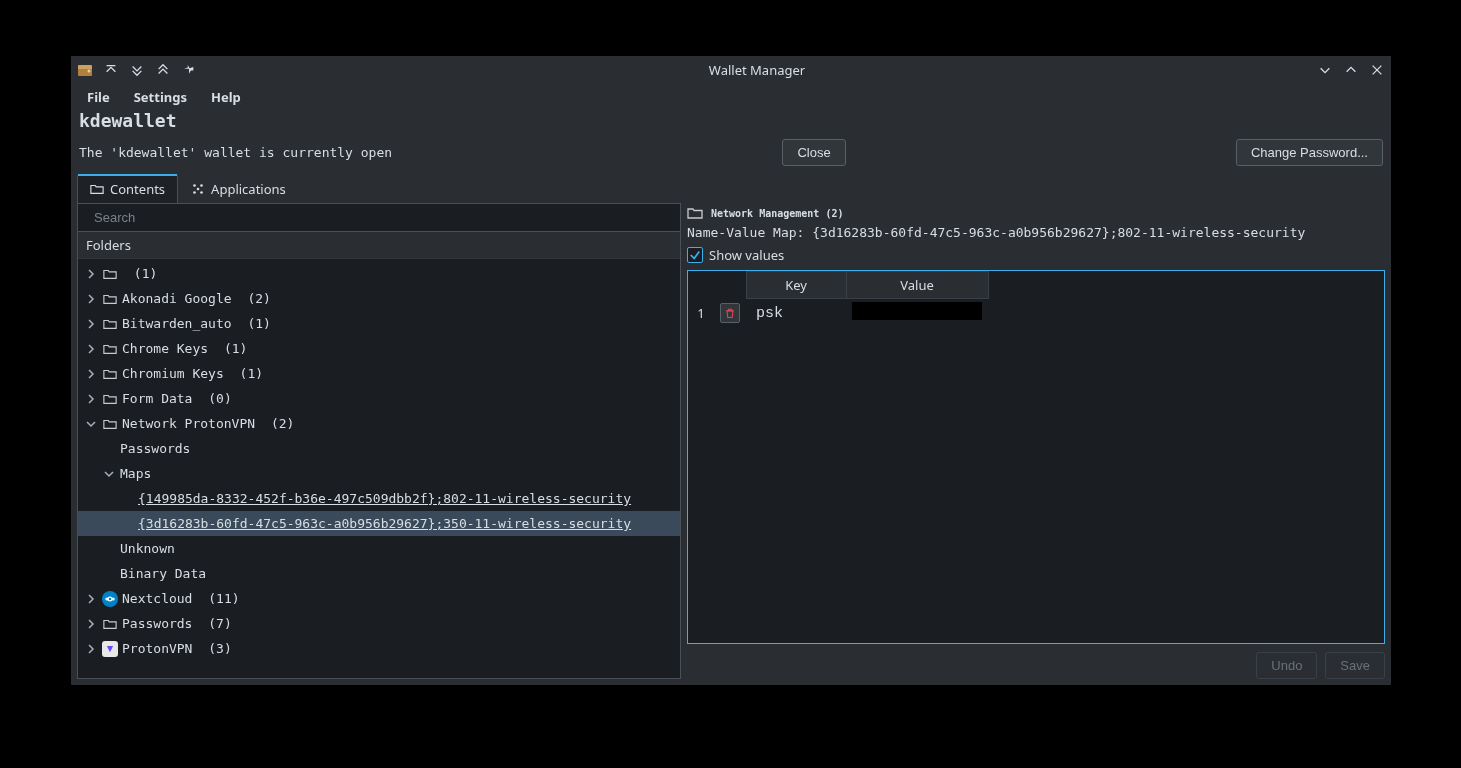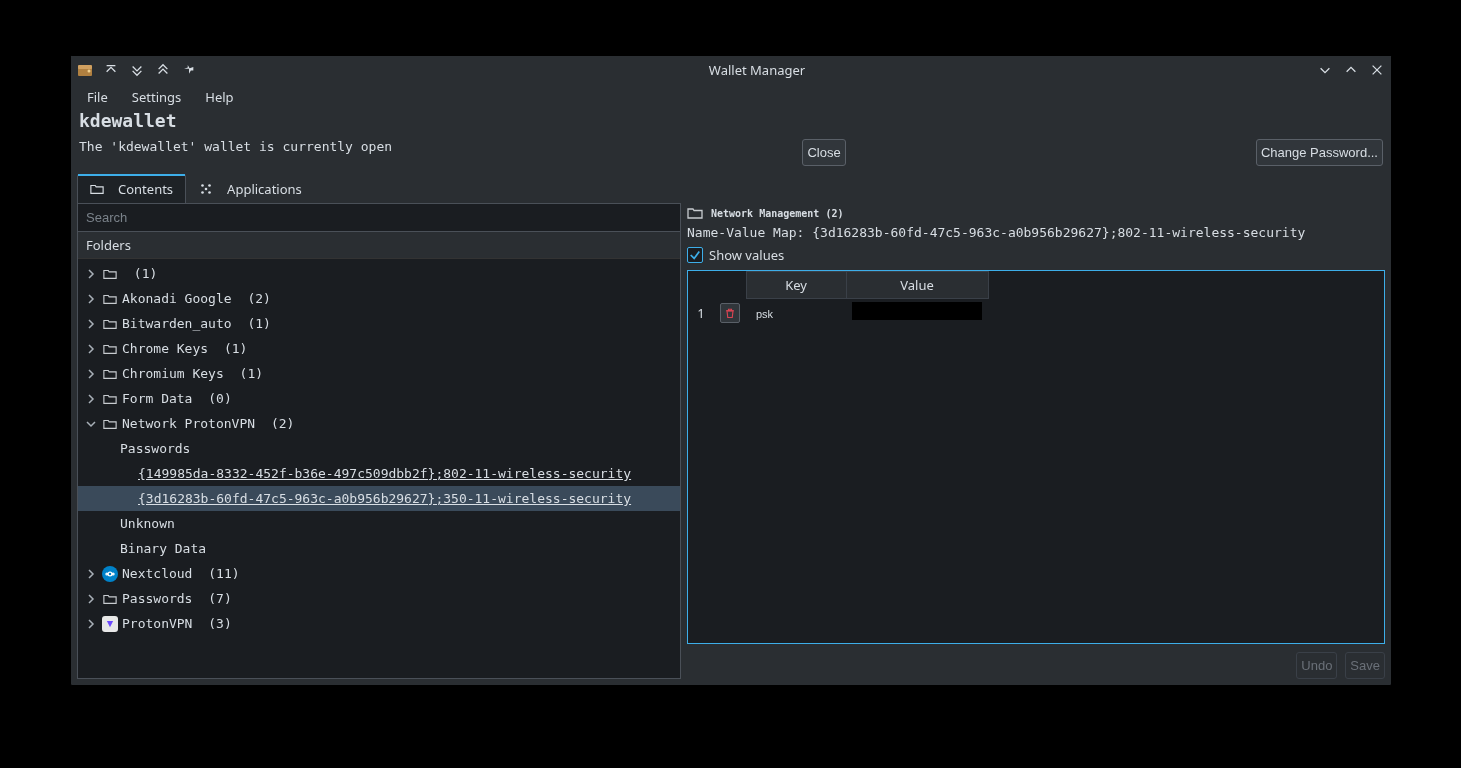--- a/index.html
+++ b/index.html
@@ -26,46 +26,46 @@
   }
   
   .titlebar { height:28px; background:var(--titlebar); display:flex; align-items:center; padding:0 6px; gap:6px; }
   .titlebar .left-icons { display:flex; gap:10px; align-items:center;}
   .titlebar .title { flex:1; text-align:center; font-size:13px; color:var(--text);}
   .titlebar .right-icons { display:flex; gap:10px; align-items:center;}
   .tb-icon { width:16px; height:16px; display:flex; align-items:center; justify-content:center; color:var(--text);}
   .app-icon { width:16px; height:16px; }
   
   .menubar { height:26px; display:flex; align-items:center; padding:0 6px; gap:4px;}
-  .menubar .menu-item { padding:3px 10px; color:var(--text); border-radius:3px;}
+  .menubar .menu-item { padding:3px 10px; color:var(--text); border-radius:3px;font-weight:bold;}
   
   .wallet-name { padding:0 8px 4px 8px; font-family: "DejaVu Sans Mono","Consolas",monospace; font-size:18px; font-weight:bold;}
   
-  .status-row { display:flex; align-items:flex-start; padding:4px 8px; }
+  .status-row { display:flex; align-items:center; padding:4px 8px; }
   .status-text { flex:0 0 auto;  font-family: "DejaVu Sans Mono","Consolas",monospace; font-size:13px;}
   .btn {
     background:var(--button-bg); border:1px solid var(--button-border);
-    color:var(--text); padding:5px 4px; border-radius:3px; font-size:13px;
+    color:var(--text); padding:5px 14px; border-radius:3px; font-size:13px;
   }
   .btn:disabled, .btn.disabled { color:#6a7078; background:#2a2e32; border-color:#3a4048;}
   
   .tabstrip { display:flex; align-items:flex-end; padding:0 6px; margin-top:4px;}
-  .tab { display:flex; align-items:center; gap:14px; padding:5px 12px; border:1px solid transparent; border-bottom:none; border-radius:3px 3px 0 0; color:var(--text); position:relative;}
+  .tab { display:flex; align-items:center; gap:6px; padding:5px 12px; border:1px solid transparent; border-bottom:none; border-radius:3px 3px 0 0; color:var(--text); position:relative;}
   .tab.active { background:var(--tab-active); border-color:var(--border);}
   .tab.active::before { content:""; position:absolute; top:-1px; left:0; right:0; height:2px; background:var(--accent);}
   .tab-icon { width:14px; height:14px; }
   
   .main-area { flex:1; display:flex; gap:6px; padding:0 6px 6px 6px; min-height:0;}
   .left-pane { flex:0 0 604px; display:flex; flex-direction:column; border:1px solid var(--border); background:var(--dark-panel);}
   .right-pane { flex:1; display:flex; flex-direction:column; }
   
   .search-wrap { padding:0; }
   .search-input {
     width:100%; background:var(--dark-panel); border:none; border-bottom:1px solid var(--border);
-    color:var(--text); padding:6px 8px; font-size:13px; outline:none;
+    color:var(--text); padding:6px 16px; font-size:13px; outline:none;
   }
   .search-input::placeholder { color:#7a828a; }
   
   .folders-header { background:var(--window-bg); padding:4px 8px; font-size:13px; border-bottom:1px solid #333;}
   
   .tree-wrap { flex:1; overflow:hidden; position:relative;}
   .tree { overflow-y:auto; height:100%; padding:2px 0; font-family:"DejaVu Sans Mono","Consolas",monospace; font-size:13px; line-height:1.0;}
   .tree-row { display:flex; align-items:center; height:25px; padding-left:6px; gap:4px; white-space:nowrap;}
   .tree-row.selected { background:#3a4a5a; }
   .expander { width:14px; display:flex; justify-content:center; color:var(--text-dim);}
@@ -93,21 +93,21 @@
   .table-wrap { flex:1; border:1px solid var(--accent); background:var(--dark-panel); overflow:hidden;}
   .kv-table { width:100%; border-collapse:collapse;}
   .kv-table th { background:var(--window-bg); font-weight:normal; padding:4px 8px; text-align:center; border:1px solid #3a4048;}
   .kv-table th.rownum-h { width:26px; background:transparent; border:none;}
   .kv-table th.del-h { width:26px; background:transparent; border:none;}
   .kv-table td { padding:3px 6px; }
   .kv-table td.rownum { width:26px; text-align:center; color:var(--text);}
   .kv-table td.delcell { width:26px; text-align:center;}
   .kv-table td.keycell { width:100px; }
   .kv-table td.valcell { }
-  .kv-table td .keyinput { width:100%; background:transparent; border:1px solid var(--accent); color:var(--text); padding:2px 4px; font-family:Liberation Sans, sans-serif; font-size:11px;}
+  .kv-table td .keyinput { width:100%; background:transparent; border:1px solid var(--accent); color:var(--text); padding:2px 4px; font-family:Liberation Mono, monospace; font-size:15px;}
   .kv-table td .valmask { width:130px; height:18px; background:#000; display:inline-block;}
   .del-btn { width:20px; height:20px; border:1px solid var(--button-border); background:var(--button-bg); display:flex; align-items:center; justify-content:center; border-radius:2px;}
   .del-btn svg { color:#da4453;}
   
   .footer-btns { display:flex; justify-content:flex-end; gap:8px; padding-top:8px;}
   
   .chev { width:10px; height:10px; }
   
   .folder-svg { color:#c8ccd0;}
   
@@ -325,20 +325,28 @@
               </span>
             <span class="tree-label">Network ProtonVPN</span>&nbsp;
             <span class="tree-count">(2)</span>
           </div>
 
           <div class="tree-row indent-2">
             <span class="expander none"></span>
             <span class="tree-label">Passwords</span>
           </div>
 
+          <div class="tree-row indent-2">
+            <span class="expander">
+                <svg class="chev" viewBox="0 0 10 10" fill="none" stroke="currentColor" stroke-width="1.5">
+                  <path d="M1 3 L5 7 L9 3"></path>
+                </svg>
+              </span>
+            <span class="tree-label">Maps</span>
+          </div>
 
           <div class="tree-row indent-3">
             <span class="expander none"></span>
             <span class="tree-label">{149985da-8332-452f-b36e-497c509dbb2f};802-11-wireless-security</span>
           </div>
 
           <div class="tree-row indent-3 selected">
             <span class="expander none"></span>
             <span class="tree-label">{3d16283b-60fd-47c5-963c-a0b956b29627};350-11-wireless-security</span>
           </div>

